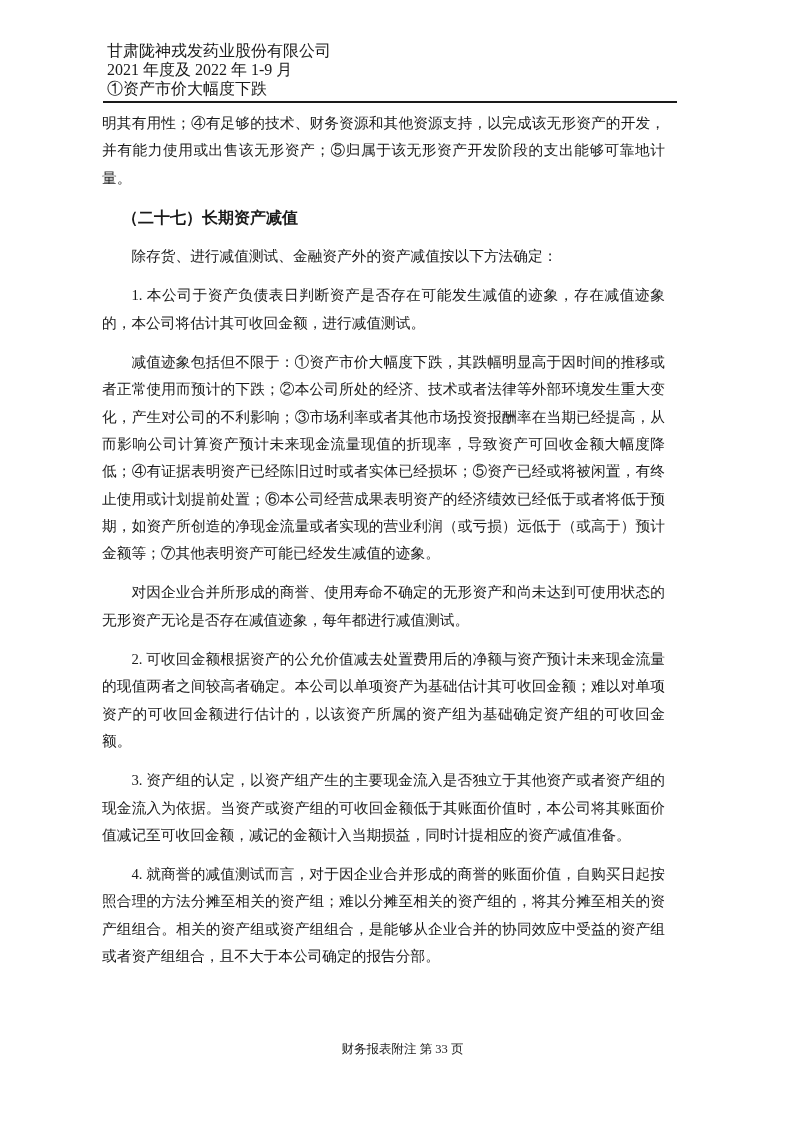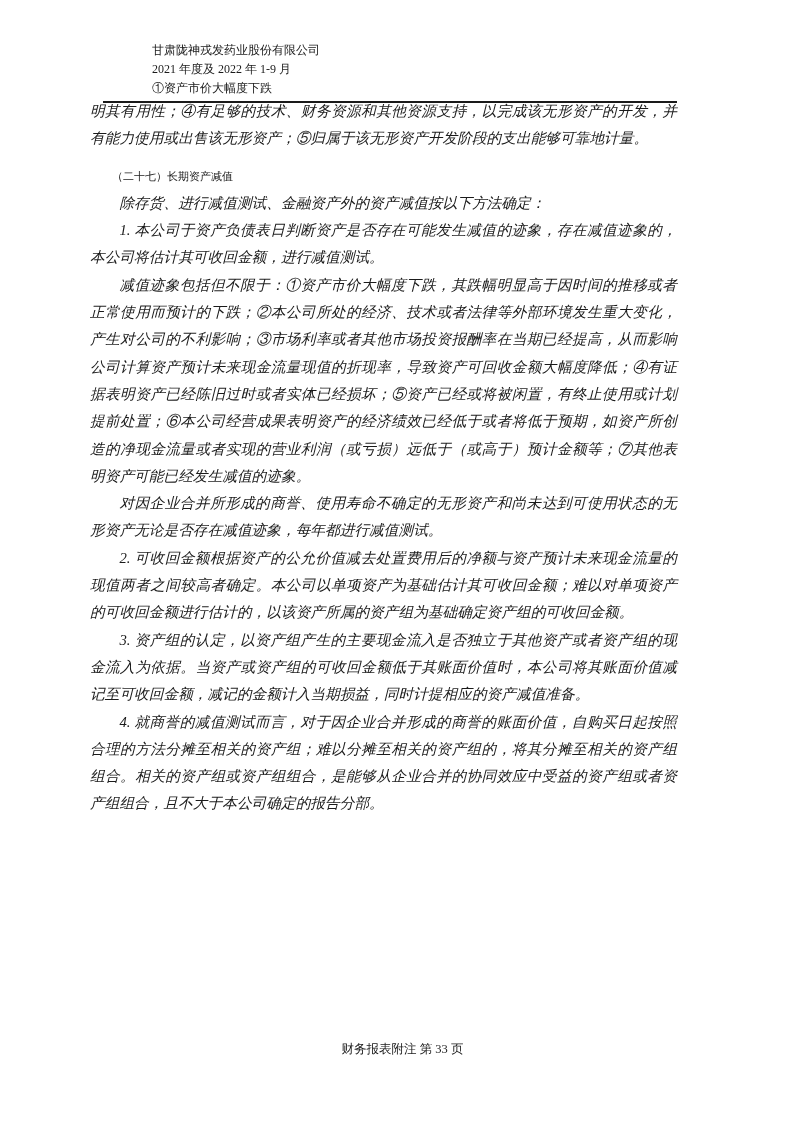--- a/index.html
+++ b/index.html
@@ -13,56 +13,54 @@
     height: 1122px;
     background: #ffffff;
     color: #1a1a1a;
     font-family: "Liberation Serif", "DejaVu Serif", serif;
     overflow: hidden;
   }
   .doc-header {
     position: absolute;
     left: 107px;
     top: 41px;
-    font-size: 12px;
+    font-size: 16px;
     line-height: 19px;
     color: #1a1a1a;
     white-space: nowrap;
-    margin-left: 45px;
   }
   .header-rule {
     position: absolute;
     left: 103px;
     top: 101px;
     width: 574px;
     height: 2px;
     background: #1a1a1a;
   }
   .doc-body {
     position: absolute;
     left: 90px;
     top: 98px;
     width: 587px;
     font-size: 14.7px;
     line-height: 27.3px;
     text-align: justify;
     color: #1a1a1a;
   }
   .para {
-    margin: 0;
+    margin: 12px;
     text-indent: 2em;
-    font-style: italic;
   }
   .para.no-indent {
     text-indent: 0;
   }
   .section-heading {
     margin: 10px 0 0 0;
-    font-size: 11px;
-    font-weight: normal;
+    font-size: 16px;
+    font-weight: bold;
     line-height: 27.3px;
     text-indent: 2em;
   }
   .doc-footer {
     position: absolute;
     left: 6px;
     top: 1041px;
     width: 793px;
     text-align: center;
     font-size: 12.5px;

